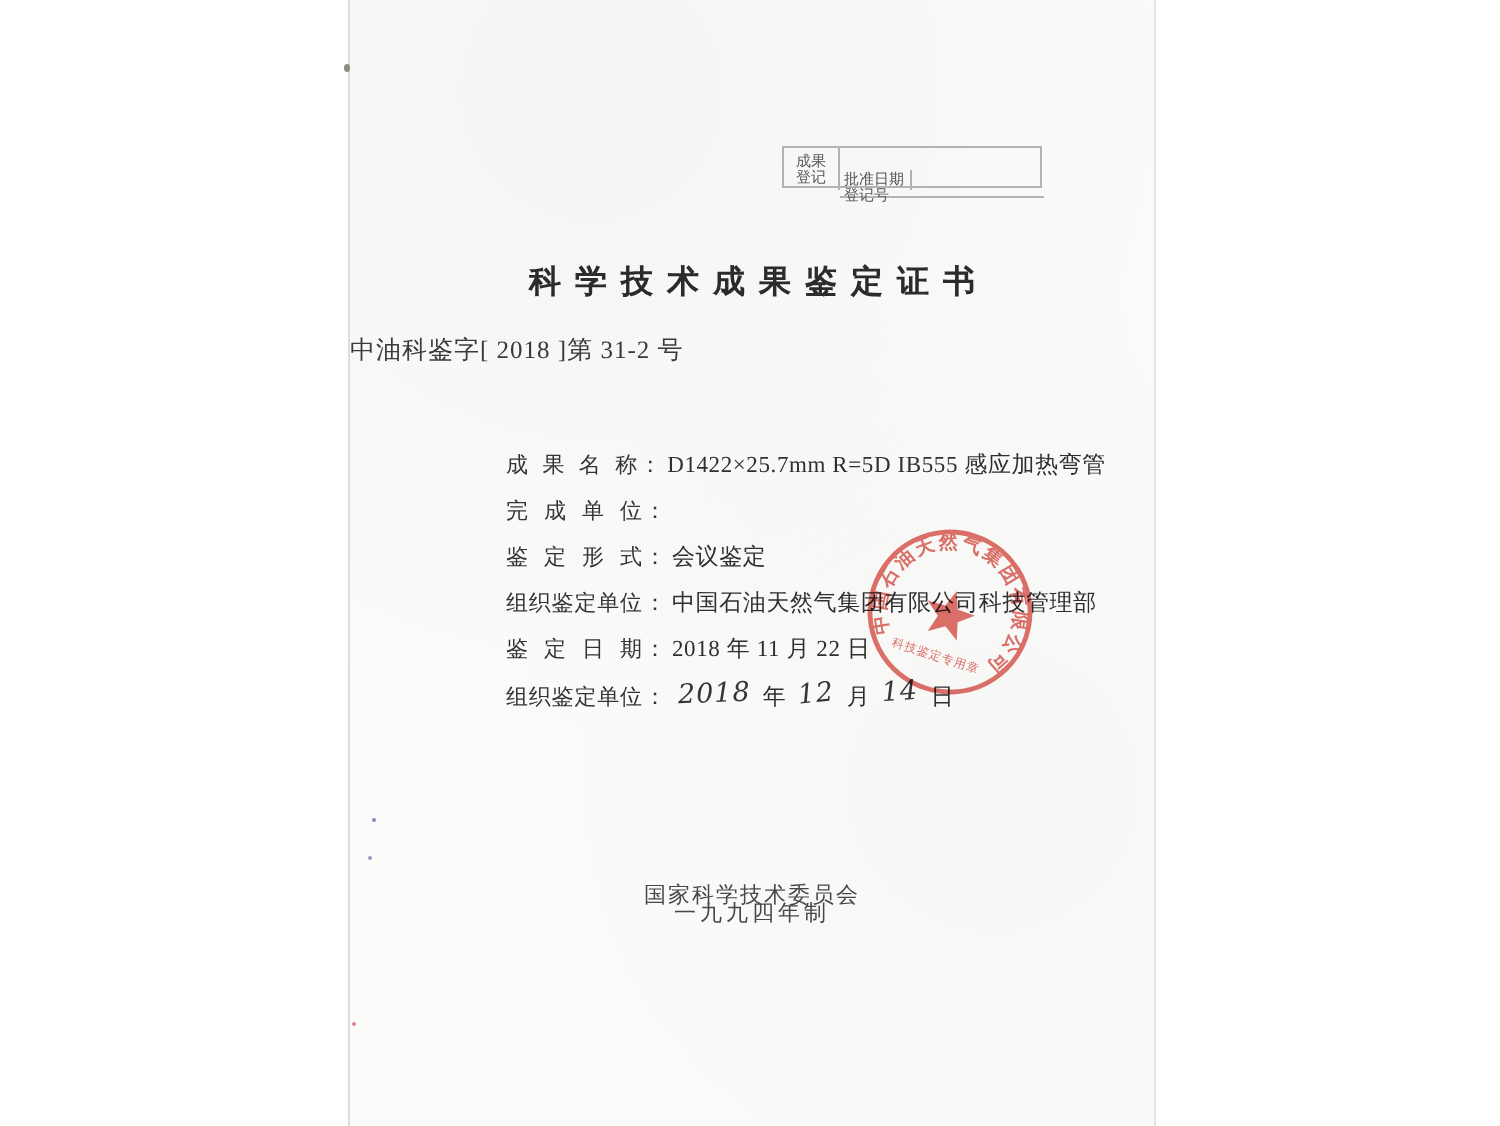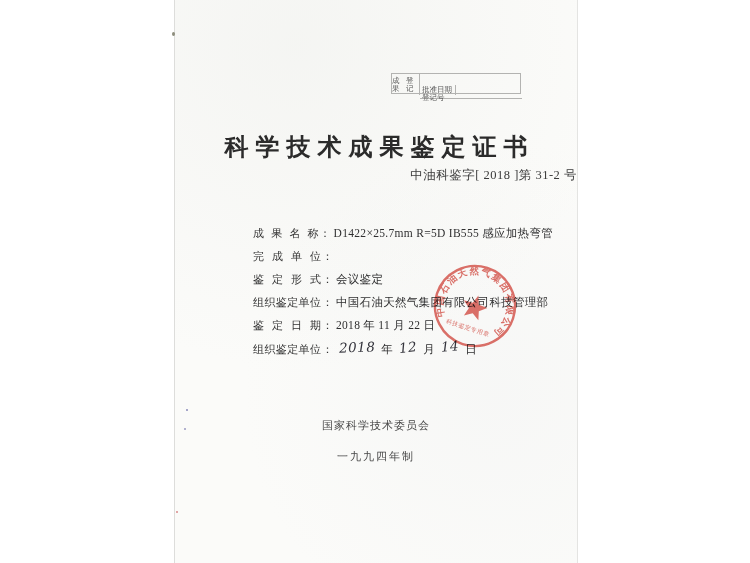--- a/index.html
+++ b/index.html
@@ -21,33 +21,33 @@
   }
   
   .reg-table{
     position:absolute;left:216px;top:73px;width:130px;height:21px;
     display:grid;grid-template-columns:28px 36px 66px;grid-template-rows:10.5px 10.5px;
     border:1px solid #b3b3b1;box-sizing:border-box;
     font-size:7.5px;color:#555;line-height:1;
   }
   .reg-stub{
     grid-row:1 / span 2;border-right:1px solid #b3b3b1;
-    display:flex;flex-direction:row;align-items:center;justify-content:center;gap:1px;
+    display:flex;flex-direction:column;align-items:center;justify-content:center;gap:1px;
   }
   .reg-cell{border-right:1px solid #b3b3b1;display:flex;align-items:center;padding-left:2px;}
   .reg-cell.r1,.reg-val.r1{border-bottom:1px solid #b3b3b1;margin-top:24px;}
   .reg-val{display:flex;align-items:center;}
   
   .title{
     position:absolute;left:0;top:131px;width:100%;text-align:center;
-    font-size:24px;font-weight:bold;color:#2b2b2b;
+    font-size:16px;font-weight:bold;color:#2b2b2b;
     letter-spacing:7px;text-indent:7px;white-space:nowrap;
   }
   .doc-number{
-    position:absolute;left:0;top:167px;width:100%;text-align:right;
+    position:absolute;left:0;top:167px;width:100%;text-align:left;
     font-size:12.5px;color:#3a3a3a;letter-spacing:.5px;white-space:nowrap;
   }
   
   .fields{position:absolute;left:78px;top:226px;width:300px;}
   .frow{display:flex;align-items:center;margin-bottom:9px;line-height:14px;white-space:nowrap;}
   .flabel{
     display:inline-block;width:68px;font-size:11px;color:#333;
     text-align:justify;text-align-last:justify;
   }
   .fcolon{font-size:11px;color:#333;margin:0 3px 0 1px;}
@@ -62,21 +62,21 @@
   .hw-month{transform:rotate(-6deg) translateY(-1px);}
   .hw-day{transform:rotate(-4deg) translateY(-2px);}
   
   .stamp{
     position:absolute;left:245px;top:251px;width:110px;height:110px;
     mix-blend-mode:multiply;opacity:.82;
   }
   .stamp text{font-family:"Liberation Serif","DejaVu Serif",serif;}
   
   .footer-1{
-    position:absolute;left:0;top:418px;width:100%;text-align:center;
+    position:absolute;left:0;top:440px;width:100%;text-align:center;
     font-size:11px;color:#474747;letter-spacing:1px;white-space:nowrap;
   }
   .footer-2{
     position:absolute;left:0;top:449px;width:100%;text-align:center;
     font-size:11px;color:#474747;letter-spacing:2px;white-space:nowrap;
   }
   
   .speck{position:absolute;border-radius:50%;}
   .speck-a{left:-3px;top:32px;width:3px;height:4px;background:#8d8d7c;}
   .speck-b{left:11px;top:409px;width:2px;height:2px;background:#8a8ab8;}

